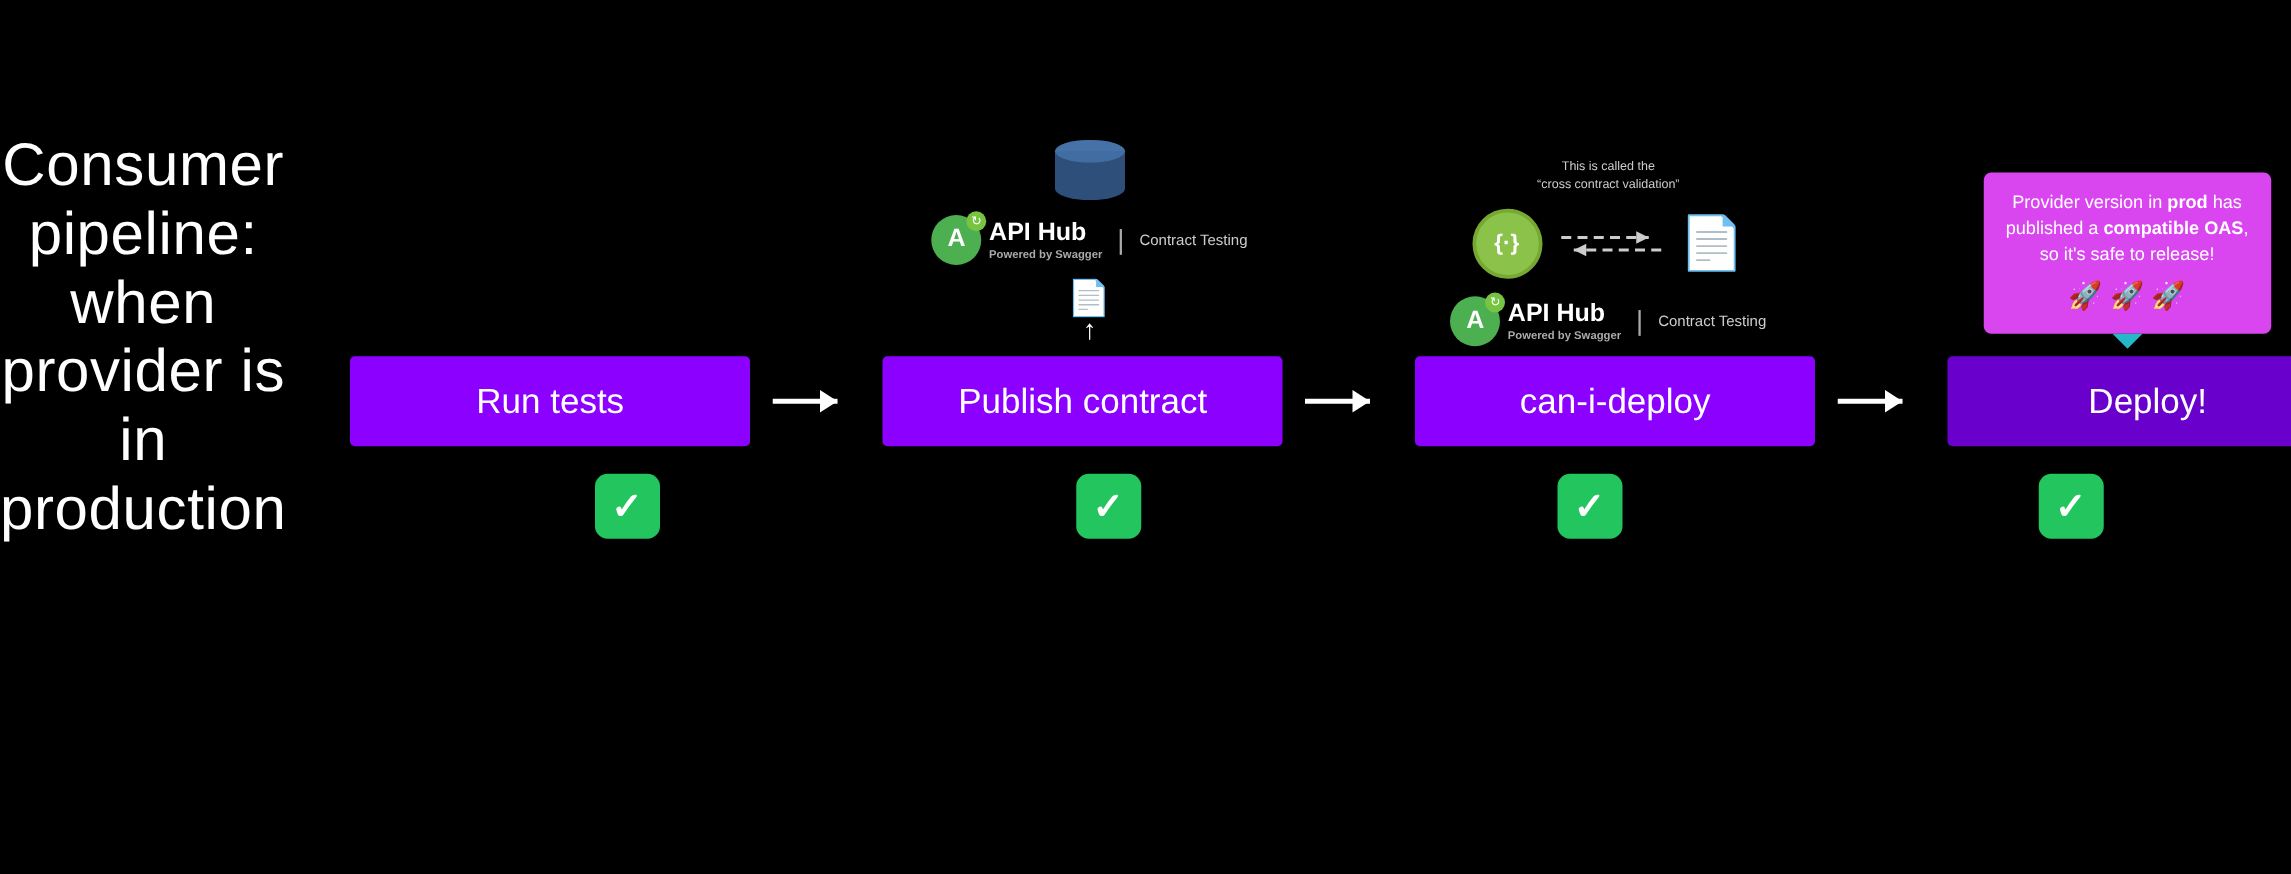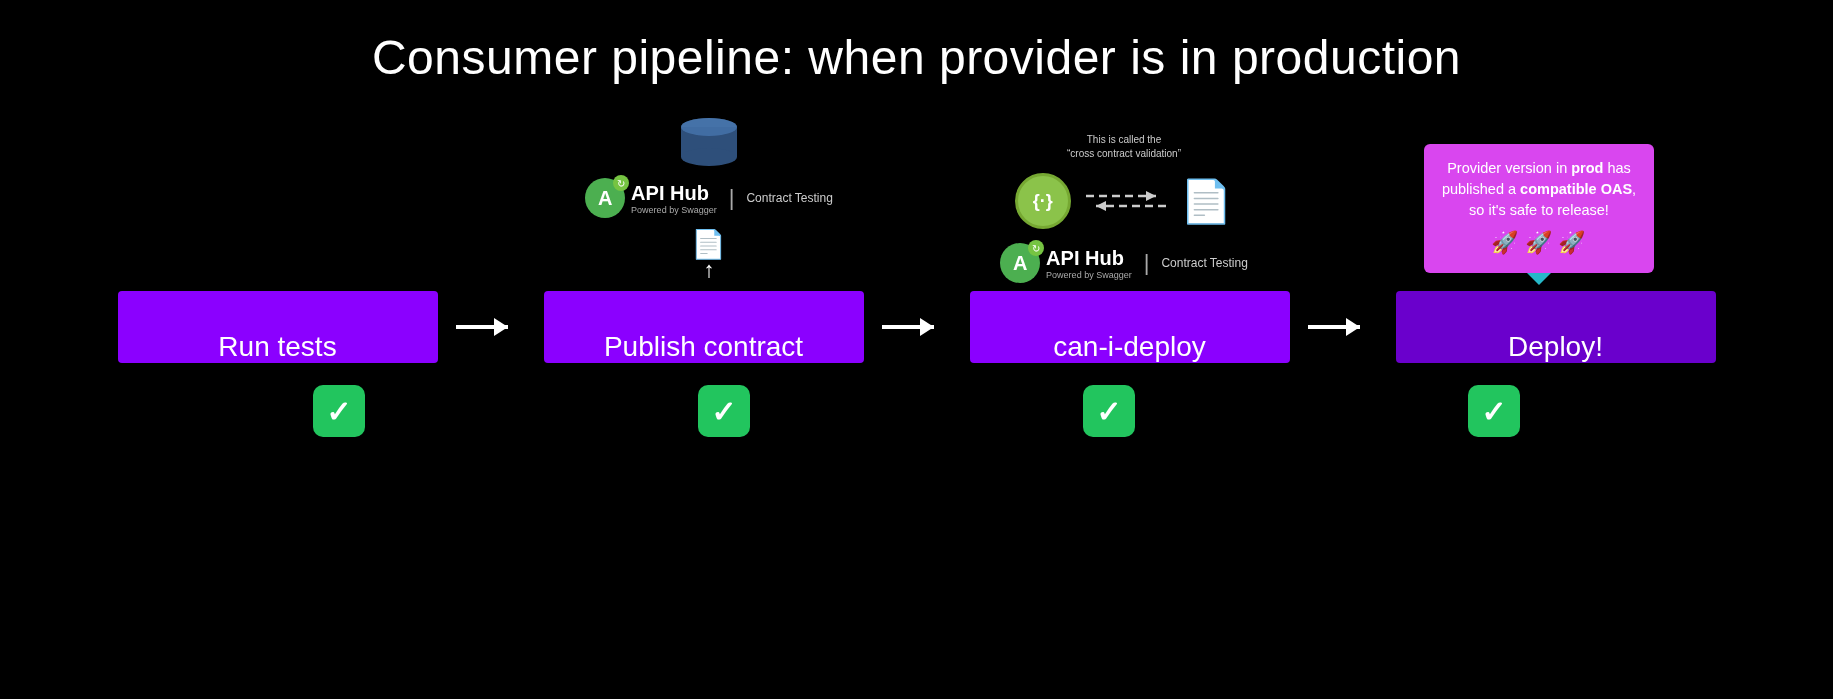--- a/index.html
+++ b/index.html
@@ -11,21 +11,21 @@
       overflow: hidden;
       font-family: 'Segoe UI', Arial, sans-serif;
       color: #fff;
     }
 
     .page {
       width: 1833px;
       height: 529px;
       position: relative;
       display: flex;
-      flex-direction: column;
+      flex-direction: row;
       align-items: center;
     }
 
     .title {
       font-size: 48px;
       font-weight: 300;
       color: #fff;
       text-align: center;
       margin-top: 30px;
       margin-bottom: 20px;
@@ -88,20 +88,21 @@
 
     .api-hub-name {
       font-size: 20px;
       font-weight: bold;
       color: #fff;
     }
 
     .api-hub-subtitle {
       font-size: 9px;
       color: #aaa;
+      font-weight: bold;
     }
 
     .api-hub-divider {
       font-size: 22px;
       color: #aaa;
       margin: 0 6px;
     }
 
     .api-hub-contract-testing {
       font-size: 12px;
@@ -207,21 +208,21 @@
       justify-content: center;
       gap: 0;
       margin-top: 0;
     }
 
     .step-box {
       background: #8b00ff;
       border-radius: 4px;
       height: 72px;
       display: flex;
-      align-items: flex-end;
+      align-items: center;
       justify-content: center;
       font-size: 28px;
       font-weight: 400;
       color: #fff;
       min-width: 320px;
     }
 
     .step-box.deploy {
       background: #6a00cc;
     }

